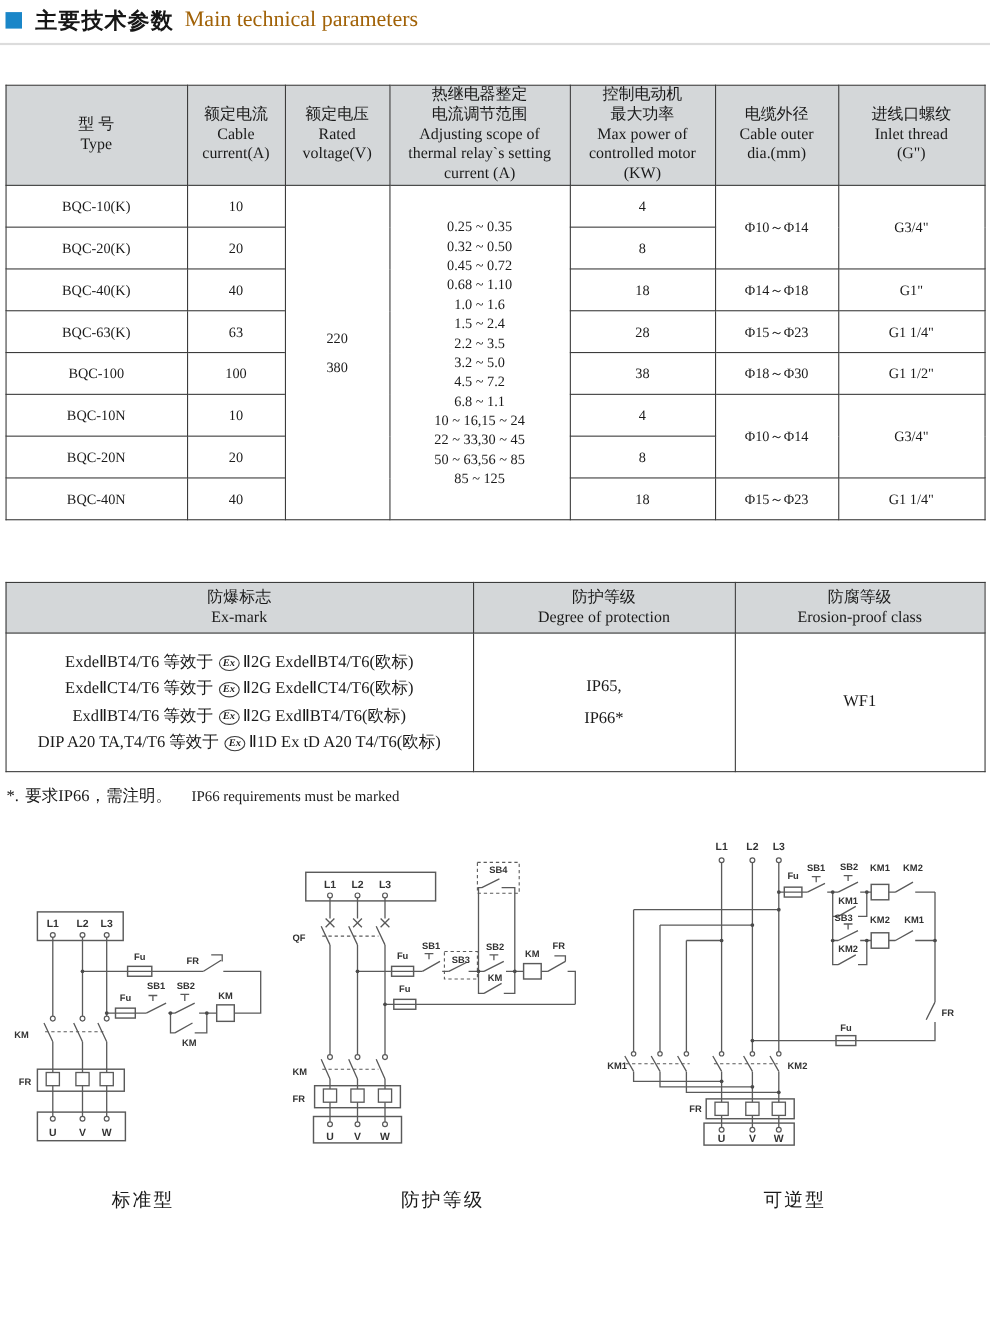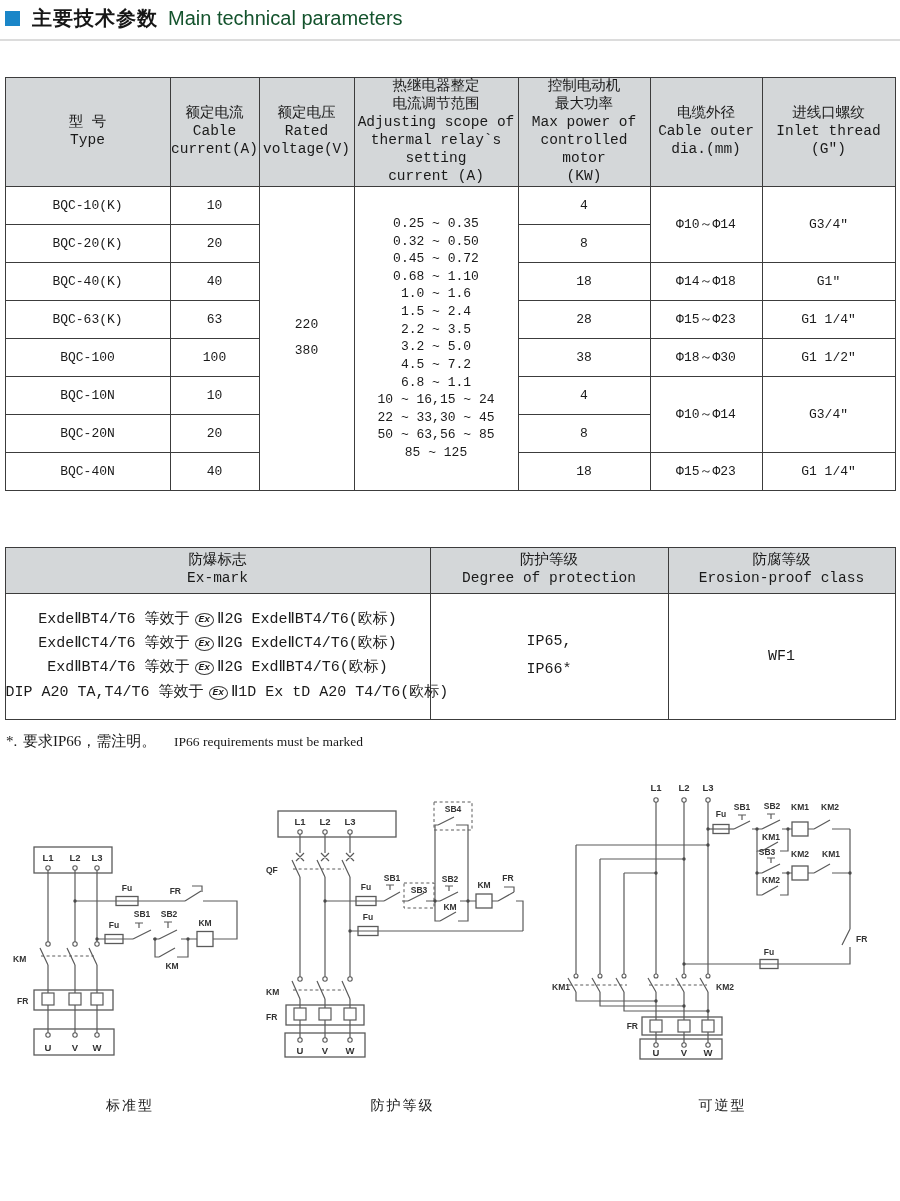--- a/index.html
+++ b/index.html
@@ -2,25 +2,25 @@
 <html><head>
 <meta charset="utf-8">
 <style>
   html,body{margin:0;padding:0;background:#fff;}
   #page{position:relative;width:900px;height:1201px;background:#fff;overflow:hidden;
         font-family:"Liberation Serif","DejaVu Serif",serif;color:#1a1a1a;}
   
   .section-header{display:flex;align-items:center;padding:5px 0 7px 5px;border-bottom:2px solid #dcdcdc;}
   .accent-square{width:15px;height:15px;background:#1a86c8;margin-right:12px;flex:0 0 auto;}
   .title-zh{font-family:"Liberation Sans","DejaVu Sans",sans-serif;font-weight:bold;font-size:20px;color:#161616;letter-spacing:1px;}
-  .title-en{font-family:Liberation Sans, sans-serif;font-size:20px;color:#14532d;margin-left:10px;}
+  .title-en{font-family:Liberation Serif, serif;font-size:20px;color:#a16207;margin-left:10px;}
   
   table{border-collapse:collapse;table-layout:fixed;width:890px;margin:0 auto;}
   td,th{border:1.5px solid #3c3c3c;text-align:center;vertical-align:middle;padding:0;
-        font-family:Liberation Mono, monospace;}
+        font-family:Liberation Serif, serif;}
   thead th{background:#d4d7d9;font-weight:normal;font-size:14.5px;line-height:1.24;white-space:pre-line;}
   #table1{margin-top:36px;}
   #table1 thead th{height:90px;}
   #table1 tbody td{height:37px;font-size:13px;}
   td.adjust{white-space:pre-line;font-size:14px;line-height:1.355;}
   td.voltage{white-space:pre-line;font-size:15.5px;line-height:2.0;}
   #table2{margin-top:56px;}
   #table2 thead th{height:45px;}
   #table2 tbody td{height:125px;font-size:15px;}
   td.pre{white-space:pre-line;line-height:1.9;}
@@ -31,21 +31,21 @@
   
   .note{margin:12px 0 0 6px;font-size:15px;}
   .note .marker{margin-right:2px;}
   .note .en{font-size:13.5px;margin-left:14px;}
   
   #sec2{margin-top:58px;}
   
   .diagrams{display:flex;justify-content:space-between;align-items:flex-end;padding:0 5px;margin-top:28px;}
   .dcol{display:flex;flex-direction:column;align-items:center;}
   .caption{text-align:center;margin-top:36px;}
-  .caption .zh{font-size:14px;letter-spacing:2px;}
+  .caption .zh{font-size:17px;letter-spacing:2px;}
   
   svg{display:block;}
   .wire{stroke:#5a5a5a;stroke-width:1.2;fill:none;}
   .wire-d{stroke:#5a5a5a;stroke-width:1;fill:none;stroke-dasharray:3,2.6;}
   .boxy{stroke:#5a5a5a;stroke-width:1.3;fill:none;}
   .heater{stroke:#5a5a5a;stroke-width:1.2;fill:#ffffff;}
   .coil{stroke:#5a5a5a;stroke-width:1.3;fill:#ffffff;}
   .term{stroke:#5a5a5a;stroke-width:1.1;fill:#ffffff;}
   .node{fill:#4a4a4a;stroke:none;}
   .dlabel{font-family:"Liberation Sans","DejaVu Sans",sans-serif;font-weight:bold;font-size:8.5px;fill:#333;}

